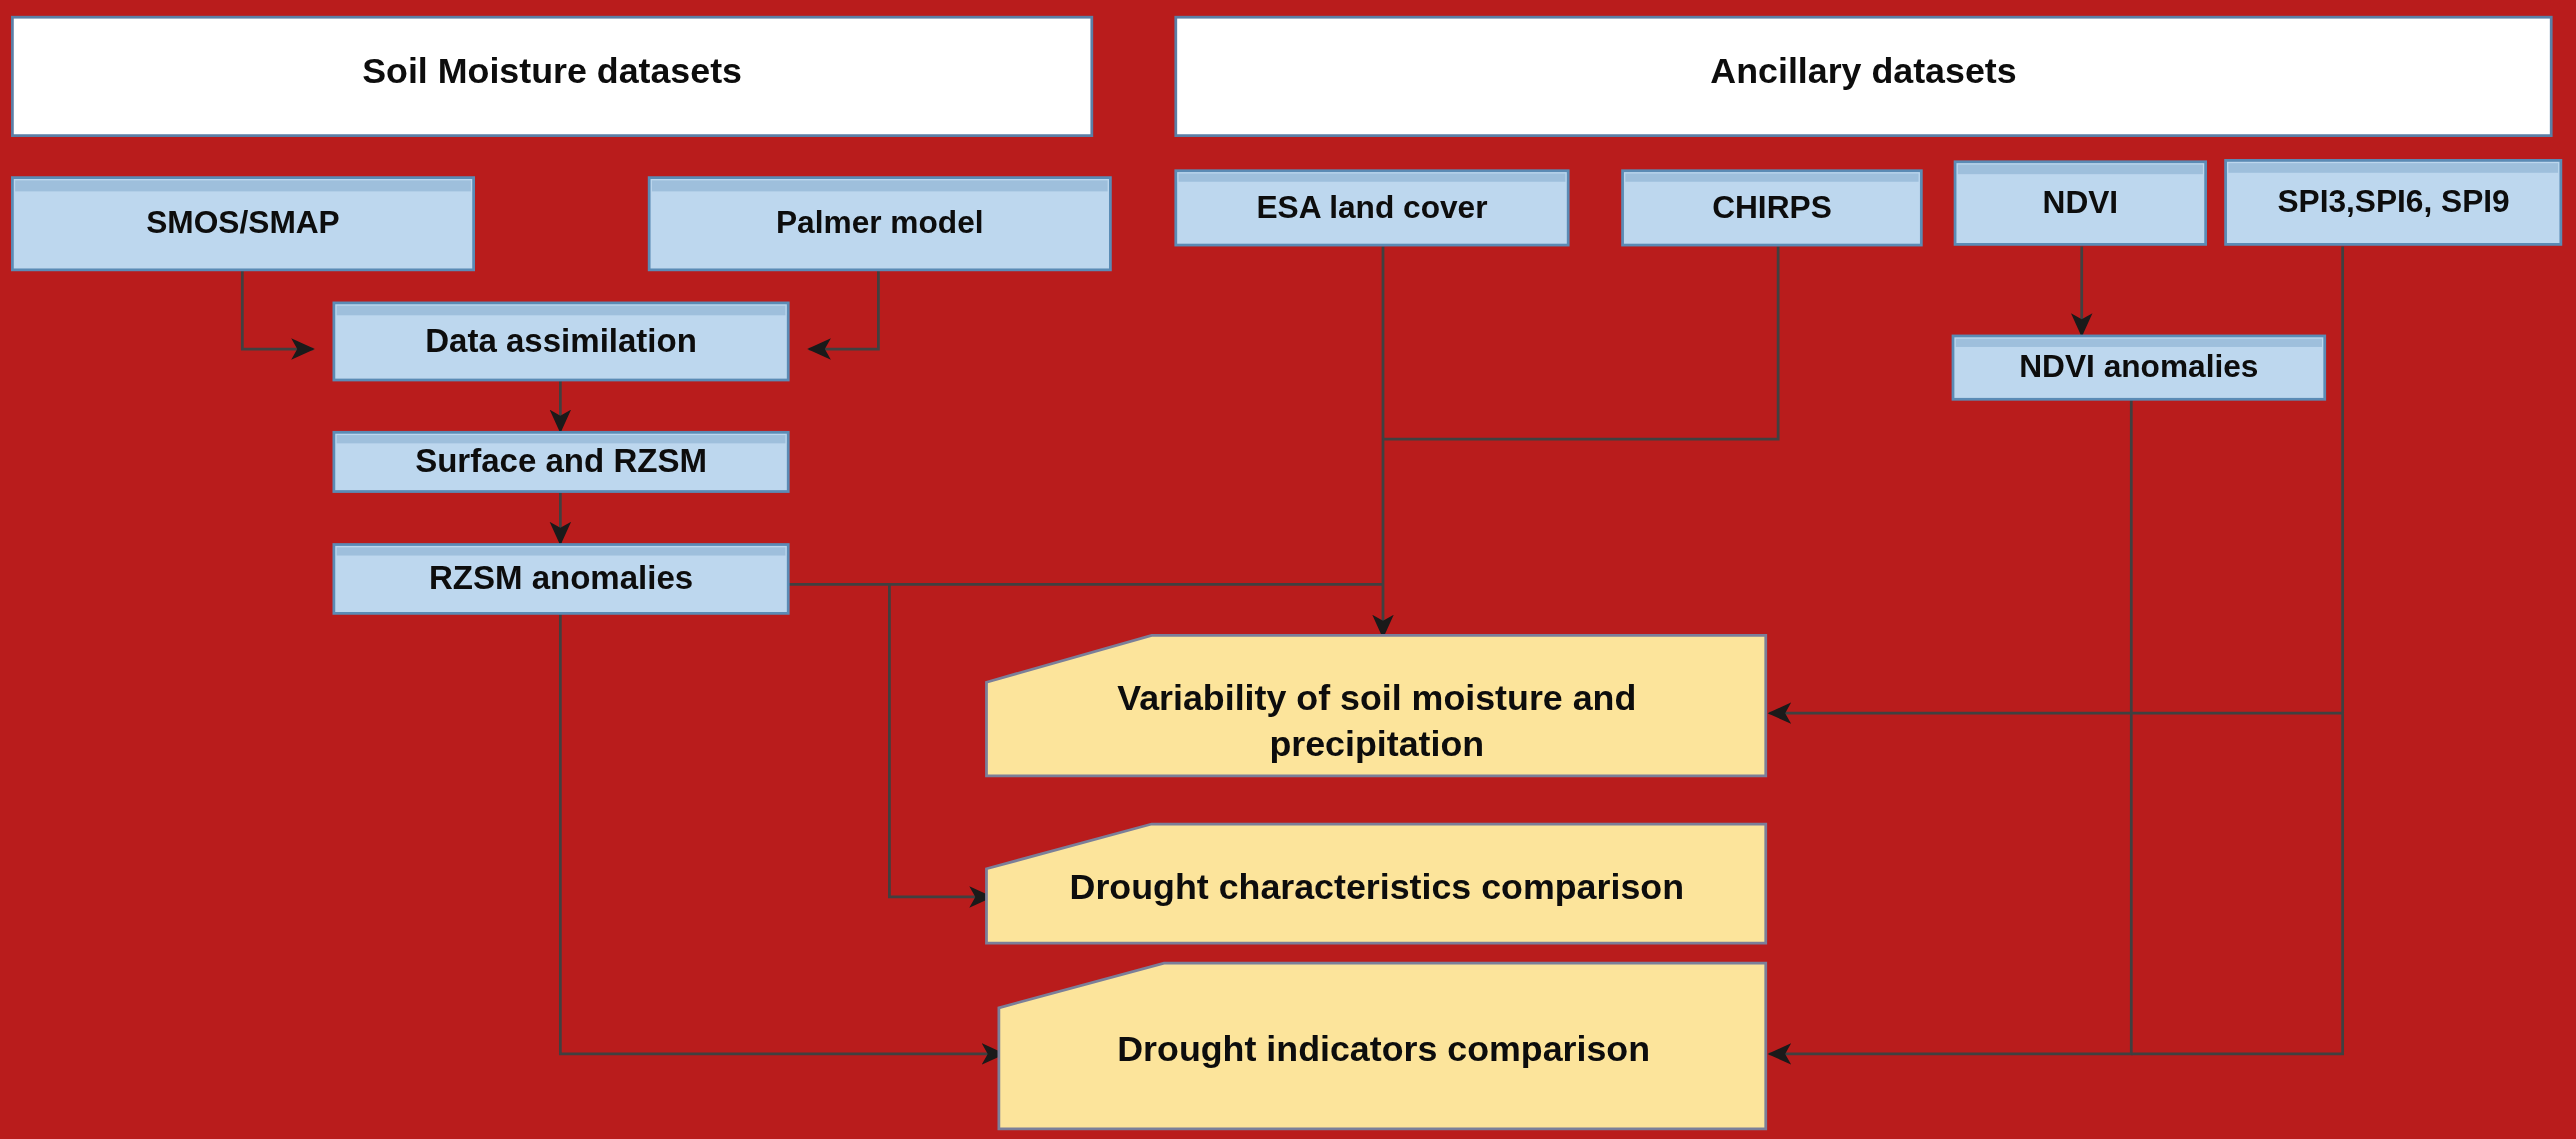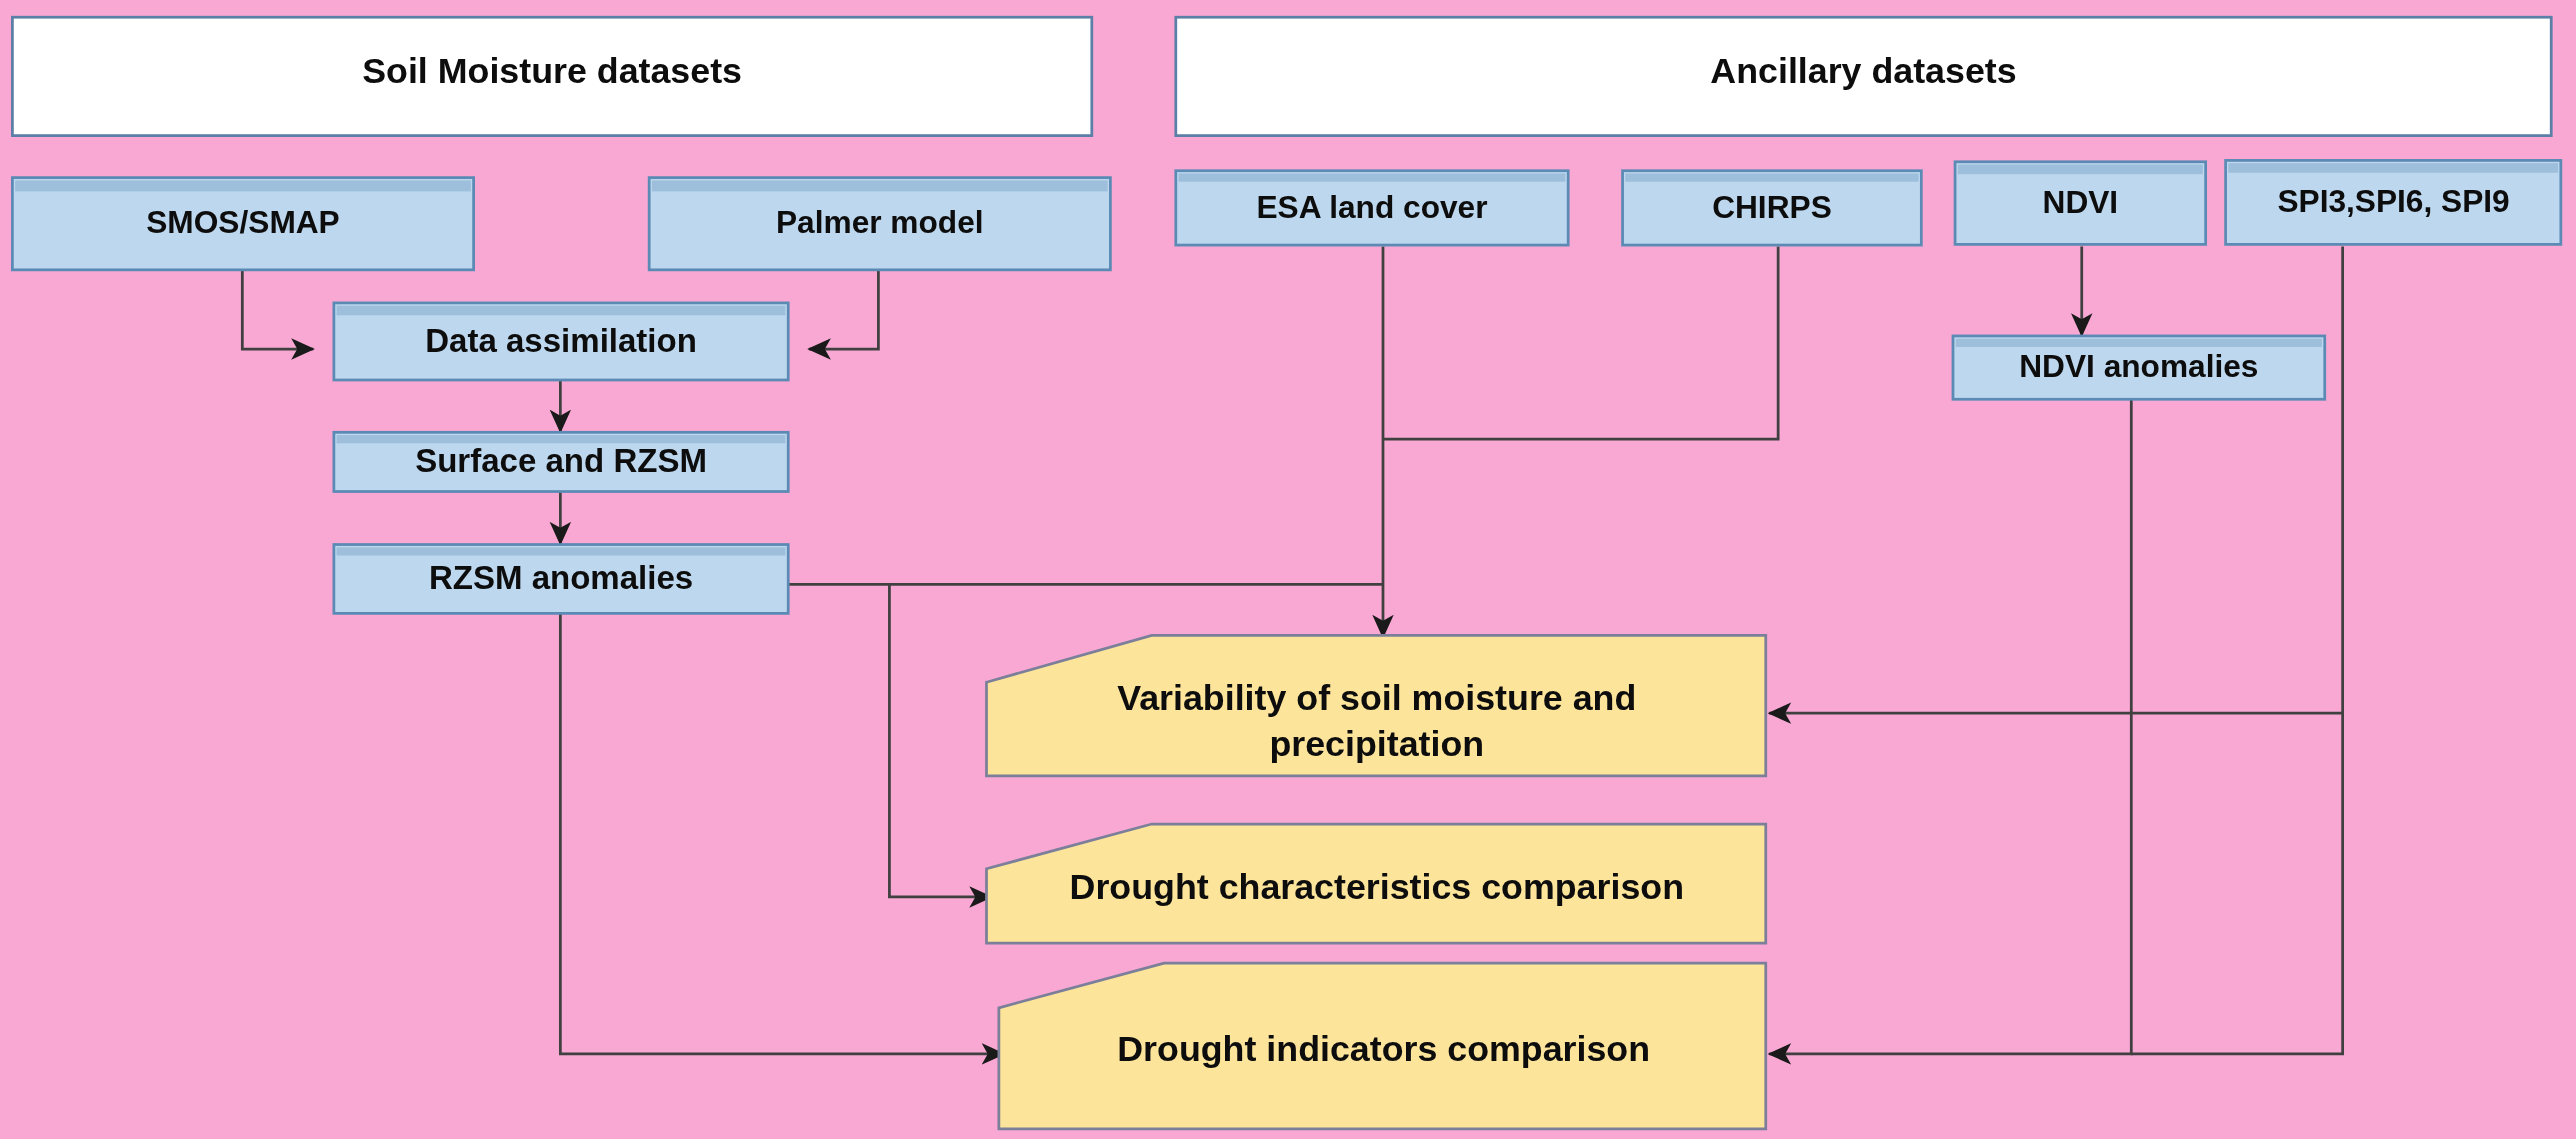--- a/index.html
+++ b/index.html
@@ -1,17 +1,17 @@
 <!DOCTYPE html>
 <html style="font-size:11px"><head>
 <meta charset="utf-8">
 <style>
   html,body{margin:0;padding:0;background:#ffffff;}
   body{font-family:"Liberation Sans", sans-serif;}
-  #stage{position:relative;width:2576px;height:1140px;background:#f9a8d4;overflow:hidden;}
+  #stage{position:relative;width:2576px;height:1140px;background:#b91c1c;overflow:hidden;}
   svg#flow{position:absolute;top:0;left:0;width:2576px;height:1140px;}
   .node-label{
     font-family:"Liberation Sans", sans-serif;
     font-weight:bold;
     fill:#0d0d0d;
     text-anchor:middle;
     dominant-baseline:middle;
   }
   .hdr-label{font-size:52px;}
   .box-label{font-size:46px;}

